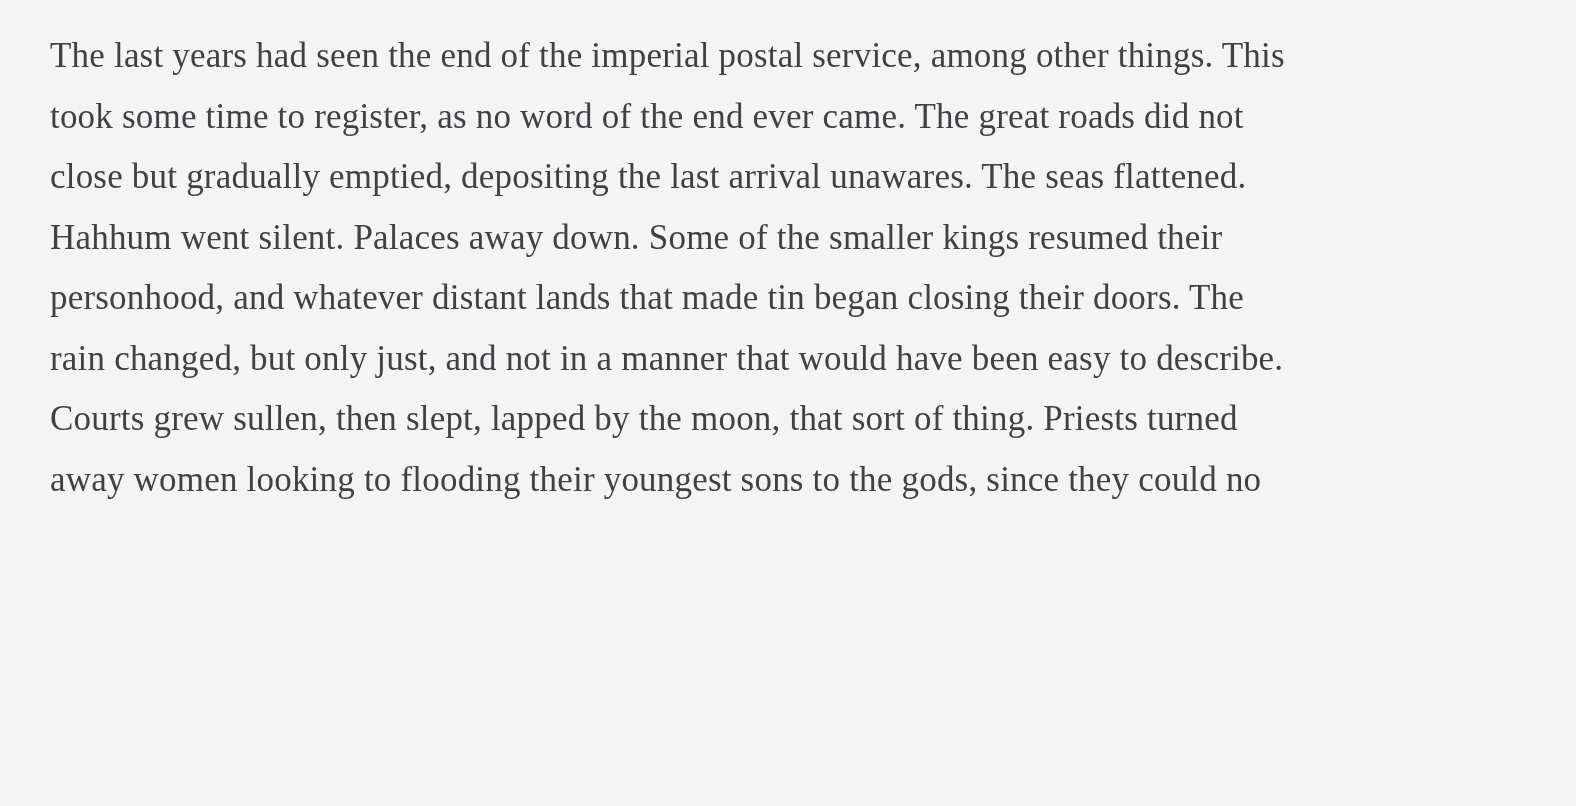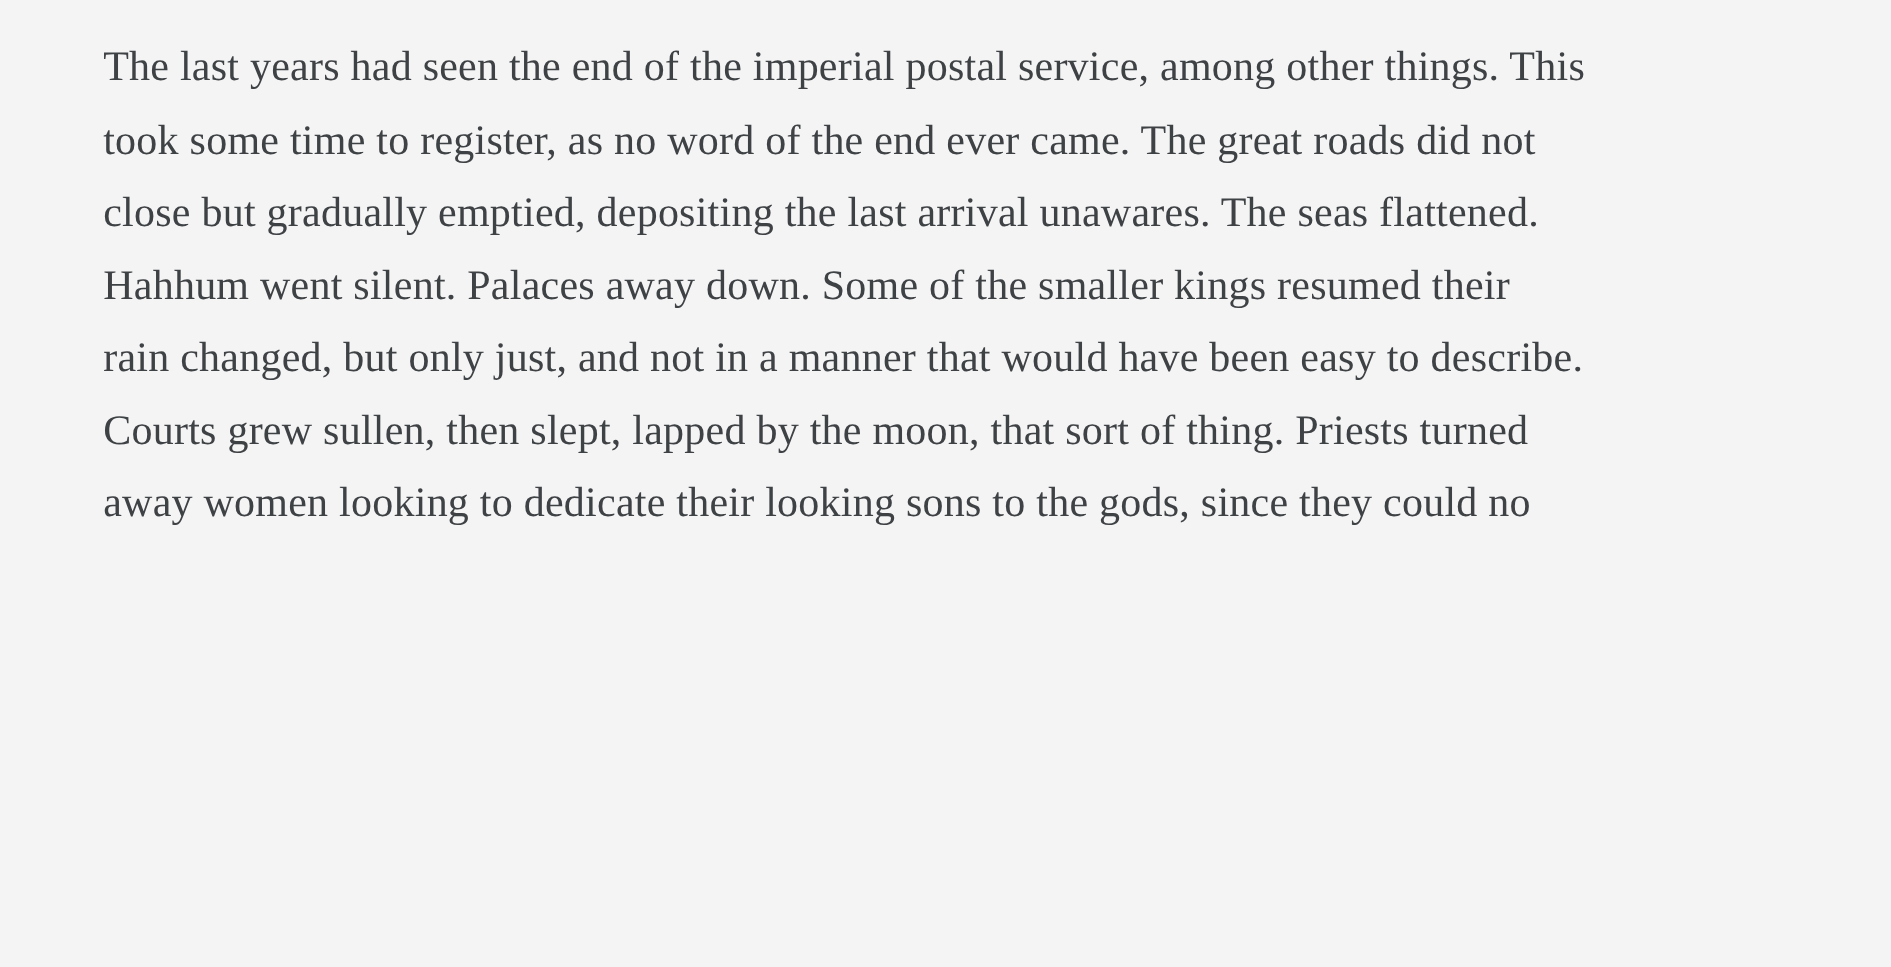--- a/index.html
+++ b/index.html
@@ -16,32 +16,32 @@
     height: 806px;
     background: #f4f4f5;
     padding: 26px 50px 0 50px;
   }
   .prose {
     font-family: "Liberation Serif", "DejaVu Serif", serif;
     font-size: 35px;
     line-height: 60.5px;
     color: #3f4245;
     letter-spacing: 0.2px;
-    margin-left: 36px;
   }
   .prose .line {
     white-space: nowrap;
   }
 </style>
 </head>
 <body>
 
 <div class="page">
   <div class="prose">
     <div class="line">The last years had seen the end of the imperial postal service, among other things. This</div>
     <div class="line">took some time to register, as no word of the end ever came. The great roads did not</div>
     <div class="line">close but gradually emptied, depositing the last arrival unawares. The seas flattened.</div>
     <div class="line">Hahhum went silent. Palaces away down. Some of the smaller kings resumed their</div>
+    <div class="line">personhood, and whatever distant lands that made tin began closing their doors. The</div>
     <div class="line">rain changed, but only just, and not in a manner that would have been easy to describe.</div>
     <div class="line">Courts grew sullen, then slept, lapped by the moon, that sort of thing. Priests turned</div>
-    <div class="line">away women looking to dedicate their looking sons to the gods, since they could no</div>
+    <div class="line">away women looking to flooding their youngest sons to the gods, since they could no</div>
   </div>
 </div>
 
 </body></html>

